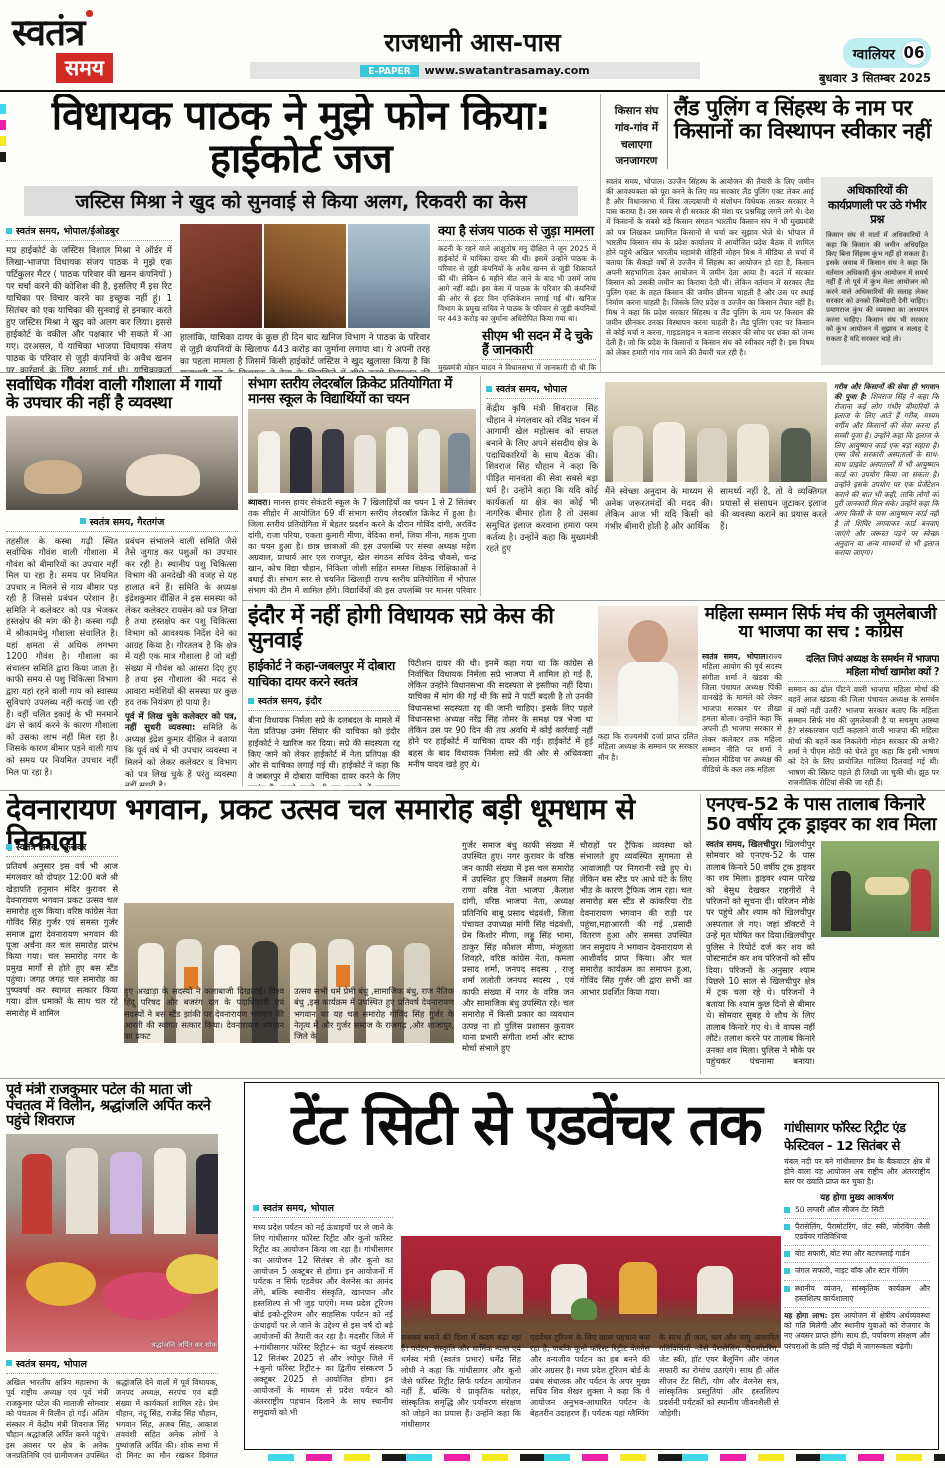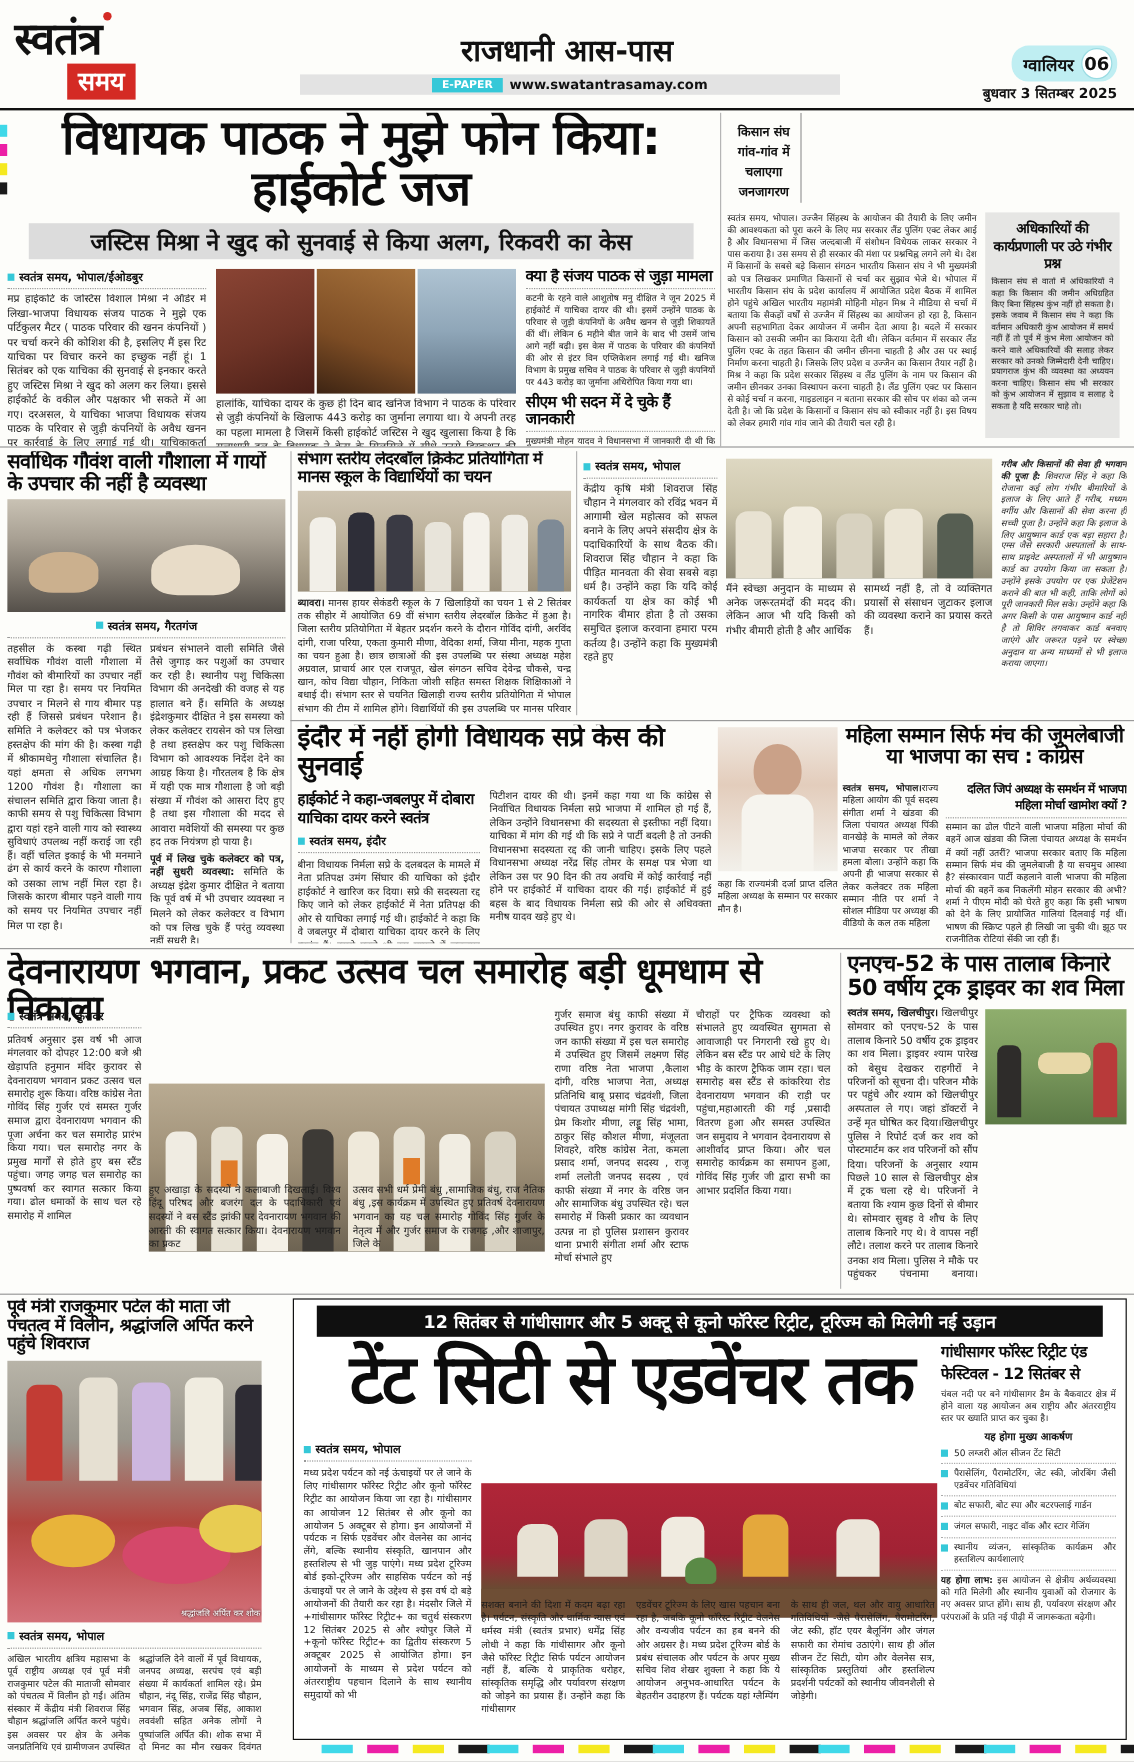--- a/index.html
+++ b/index.html
@@ -69,31 +69,32 @@
         <div style="display:flex; gap:2px; height:104px;">
           <div class="photo" style="flex:1; background:linear-gradient(160deg,#8a4434 0%,#6e3326 55%,#4c2018 100%);"></div>
           <div class="photo" style="flex:1; background:linear-gradient(200deg,#a5713b 0%,#7c4c24 60%,#3d2413 100%);"></div>
           <div class="photo" style="flex:1; background:linear-gradient(180deg,#aec3d2 0%,#8fa6b8 50%,#5f7486 100%);"></div>
         </div>
         <div class="t" style="font-size:8.8px; margin-top:4px;">हालांकि, याचिका दायर के कुछ ही दिन बाद खनिज विभाग ने पाठक के परिवार से जुड़ी कंपनियों के खिलाफ 443 करोड़ का जुर्माना लगाया था। ये अपनी तरह का पहला मामला है जिसमें किसी हाईकोर्ट जस्टिस ने खुद खुलासा किया है कि सत्ताधारी दल के विधायक ने केस के सिलसिले में सीधे उनसे डिस्कशन की कोशिश की। इस मामले में संजय पाठक के ऑफिस में तीन बार संपर्क किया, लेकिन प्रतिक्रिया देने से इनकार कर दिया।</div>
       </div>
       <div class="clip" style="width:158px;">
         <div class="hl" style="font-size:13px; border-bottom:1px dotted #999; padding-bottom:2px;">क्या है संजय पाठक से जुड़ा मामला</div>
         <div class="t" style="font-size:7.3px; margin-top:3px;">कटनी के रहने वाले आशुतोष मनु दीक्षित ने जून 2025 में हाईकोर्ट में याचिका दायर की थी। इसमें उन्होंने पाठक के परिवार से जुड़ी कंपनियों के अवैध खनन से जुड़ी शिकायतें कीं थीं। लेकिन 6 महीने बीत जाने के बाद भी उसमें जांच आगे नहीं बढ़ी। इस केस में पाठक के परिवार की कंपनियों की ओर से इंटर विन एप्लिकेशन लगाई गई थी। खनिज विभाग के प्रमुख सचिव ने पाठक के परिवार से जुड़ी कंपनियों पर 443 करोड़ का जुर्माना अधिरोपित किया गया था।</div>
-        <div class="hl" style="font-size:13px; border-bottom:1px dotted #999; padding-bottom:2px; margin-top:5px;">सीएम भी सदन में दे चुके हैं जानकारी</div>
+        <div class="hl" style="font-size:13px; border-bottom:1px dotted #999; padding-bottom:2px; margin-top:5px;margin-left:44px;">सीएम भी सदन में दे चुके हैं जानकारी</div>
         <div class="t" style="font-size:7.3px; margin-top:3px;">मुख्यमंत्री मोहन यादव ने विधानसभा में जानकारी दी थी कि जबलपुर जिले की सीमा में मेसर्स आनंद माइनिंग कॉर्पोरेशन, मेसर्स निर्मला मिनरल्स और कंपनियों से अनुमति से ज्यादा खनन किया गया है। इससे पहले आशुतोष ने 31 जनवरी 2025 को ईओडब्ल्यू में एक शिकायत में कहा था कि इन कंपनियों ने रॉयल्टी की राशि जमा नहीं की है। शिकायत पर 23 अप्रैल को जांच टीम बनाई गई। टीम ने 6 जून को रिपोर्ट शासन को सौंप दी थी। इसमें तीन कंपनियों से 443 करोड़ रुपए की वसूली निकाली गई थी।</div>
       </div>
     </div>
   </div>
 
   <div class="vrule" style="left:600px; top:94px; height:278px;"></div>
 
   <div class="abs clip" style="left:606px; top:94px; width:333px; height:278px;">
     <div style="display:flex; gap:6px; align-items:stretch;">
       <div style="width:62px; border-right:1px solid #999; font-size:10.5px; font-weight:700; text-align:center; line-height:1.6; padding-top:8px;">किसान संघ गांव-गांव में चलाएगा जनजागरण</div>
+      <div class="hl" style="font-size:21.5px; width:258px; padding-top:2px;">लैंड पुलिंग व सिंहस्थ के नाम पर किसानों का विस्थापन स्वीकार नहीं</div>
     </div>
     <div style="display:flex; gap:7px; margin-top:8px; height:188px;">
       <div class="t clip" style="width:208px; font-size:7.4px;">स्वतंत्र समय, भोपाल। उज्जैन सिंहस्थ के आयोजन की तैयारी के लिए जमीन की आवश्यकता को पूरा करने के लिए मप्र सरकार लैंड पुलिंग एक्ट लेकर आई है और विधानसभा में जिस जल्दबाजी में संशोधन विधेयक लाकर सरकार ने पास कराया है। उस समय से ही सरकार की मंशा पर प्रश्नचिह्न लगने लगे थे। देश में किसानों के सबसे बड़े किसान संगठन भारतीय किसान संघ ने भी मुख्यमंत्री को पत्र लिखकर प्रमाणित किसानों से चर्चा कर सुझाव भेजे थे। भोपाल में भारतीय किसान संघ के प्रदेश कार्यालय में आयोजित प्रदेश बैठक में शामिल होने पहुंचे अखिल भारतीय महामंत्री मोहिनी मोहन मिश्र ने मीडिया से चर्चा में बताया कि सैकड़ों वर्षों से उज्जैन में सिंहस्थ का आयोजन हो रहा है, किसान अपनी सहभागिता देकर आयोजन में जमीन देता आया है। बदले में सरकार किसान को उसकी जमीन का किराया देती थी। लेकिन वर्तमान में सरकार लैंड पुलिंग एक्ट के तहत किसान की जमीन छीनना चाहती है और उस पर स्थाई निर्माण करना चाहती है। जिसके लिए प्रदेश व उज्जैन का किसान तैयार नहीं है। मिश्र ने कहा कि प्रदेश सरकार सिंहस्थ व लैंड पुलिंग के नाम पर किसान की जमीन छीनकर उनका विस्थापन करना चाहती है। लैंड पुलिंग एक्ट पर किसान से कोई चर्चा न करना, गाइडलाइन न बताना सरकार की सोच पर शंका को जन्म देती है। जो कि प्रदेश के किसानों व किसान संघ को स्वीकार नहीं है। इस विषय को लेकर हमारी गांव गांव जाने की तैयारी चल रही है।</div>
       <div class="graybox clip" style="width:112px; padding:6px 5px;">
         <div class="hl" style="font-size:11.5px; text-align:center; line-height:1.25;">अधिकारियों की कार्यप्रणाली पर उठे गंभीर प्रश्न</div>
         <div class="t" style="font-size:6.9px; margin-top:5px;">किसान संघ से वार्ता में अधिकारियों ने कहा कि किसान की जमीन अधिग्रहित किए बिना सिंहस्थ कुंभ नहीं हो सकता है। इसके जवाब में किसान संघ ने कहा कि वर्तमान अधिकारी कुंभ आयोजन में समर्थ नहीं हैं तो पूर्व में कुंभ मेला आयोजन को करने वाले अधिकारियों की सलाह लेकर सरकार को उनको जिम्मेदारी देनी चाहिए। प्रयागराज कुंभ की व्यवस्था का अध्ययन करना चाहिए। किसान संघ भी सरकार को कुंभ आयोजन में सुझाव व सलाह दे सकता है यदि सरकार चाहे तो।</div>
       </div>
     </div>
   </div>
 
@@ -259,21 +260,20 @@
         <span class="sq"></span>
         <span>स्वतंत्र समय, भोपाल</span>
       </div>
     <div style="display:flex; gap:7px; height:104px;">
       <div class="t clip" style="width:112px; font-size:7.7px;">अखिल भारतीय क्षत्रिय महासभा के पूर्व राष्ट्रीय अध्यक्ष एवं पूर्व मंत्री राजकुमार पटेल की माताजी सोमवार को पंचतत्व में विलीन हो गईं। अंतिम संस्कार में केंद्रीय मंत्री शिवराज सिंह चौहान श्रद्धांजलि अर्पित करने पहुंचे। इस अवसर पर क्षेत्र के अनेक जनप्रतिनिधि एवं ग्रामीणजन उपस्थित रहे। सभी ने नम आंखों से अंतिम विदाई दी।</div>
       <div class="t clip" style="width:112px; font-size:7.7px;">श्रद्धांजलि देने वालों में पूर्व विधायक, जनपद अध्यक्ष, सरपंच एवं बड़ी संख्या में कार्यकर्ता शामिल रहे। प्रेम चौहान, नंदू सिंह, राजेंद्र सिंह चौहान, भगवान सिंह, अजब सिंह, आकाश लववंशी सहित अनेक लोगों ने पुष्पांजलि अर्पित की। शोक सभा में दो मिनट का मौन रखकर दिवंगत आत्मा की शांति की प्रार्थना की गई।</div>
     </div>
   </div>
 
   <div class="abs" style="left:244px; top:1082px; width:695px; height:368px; border:1.5px solid #111; padding:5px; background:#fff;">
-    <div style="background:#101010; color:#fff; text-align:center; font-size:14.5px; font-weight:700; padding:3px 0; margin:0 14px;">12 सितंबर से गांधीसागर और 5 अक्टू से कूनो फॉरेस्ट रिट्रीट, टूरिज्म को मिलेगी नई उड़ान</div>
     <div class="hl" style="font-size:57px; letter-spacing:-2px; margin:6px 0 0 6px; width:540px; text-align:center;">टेंट सिटी से एडवेंचर तक</div>
 
     <div class="abs clip" style="right:8px; top:36px; width:146px; height:322px;">
       <div class="hl" style="font-size:13px; line-height:1.35;">गांधीसागर फॉरेस्ट रिट्रीट एंड फेस्टिवल - 12 सितंबर से</div>
       <div class="t" style="font-size:7.5px; margin-top:3px;">चंबल नदी पर बने गांधीसागर डैम के बैकवाटर क्षेत्र में होने वाला यह आयोजन अब राष्ट्रीय और अंतरराष्ट्रीय स्तर पर ख्याति प्राप्त कर चुका है।</div>
       <div style="font-size:8.5px; font-weight:800; text-align:center; margin-top:3px;">यह होगा मुख्य आकर्षण</div>
       <div class="bullet-row">
           <span class="bullet-sq"></span>
           <span class="t" style="font-size:7.5px;">50 लग्जरी ऑल सीजन टेंट सिटी</span>
         </div>

